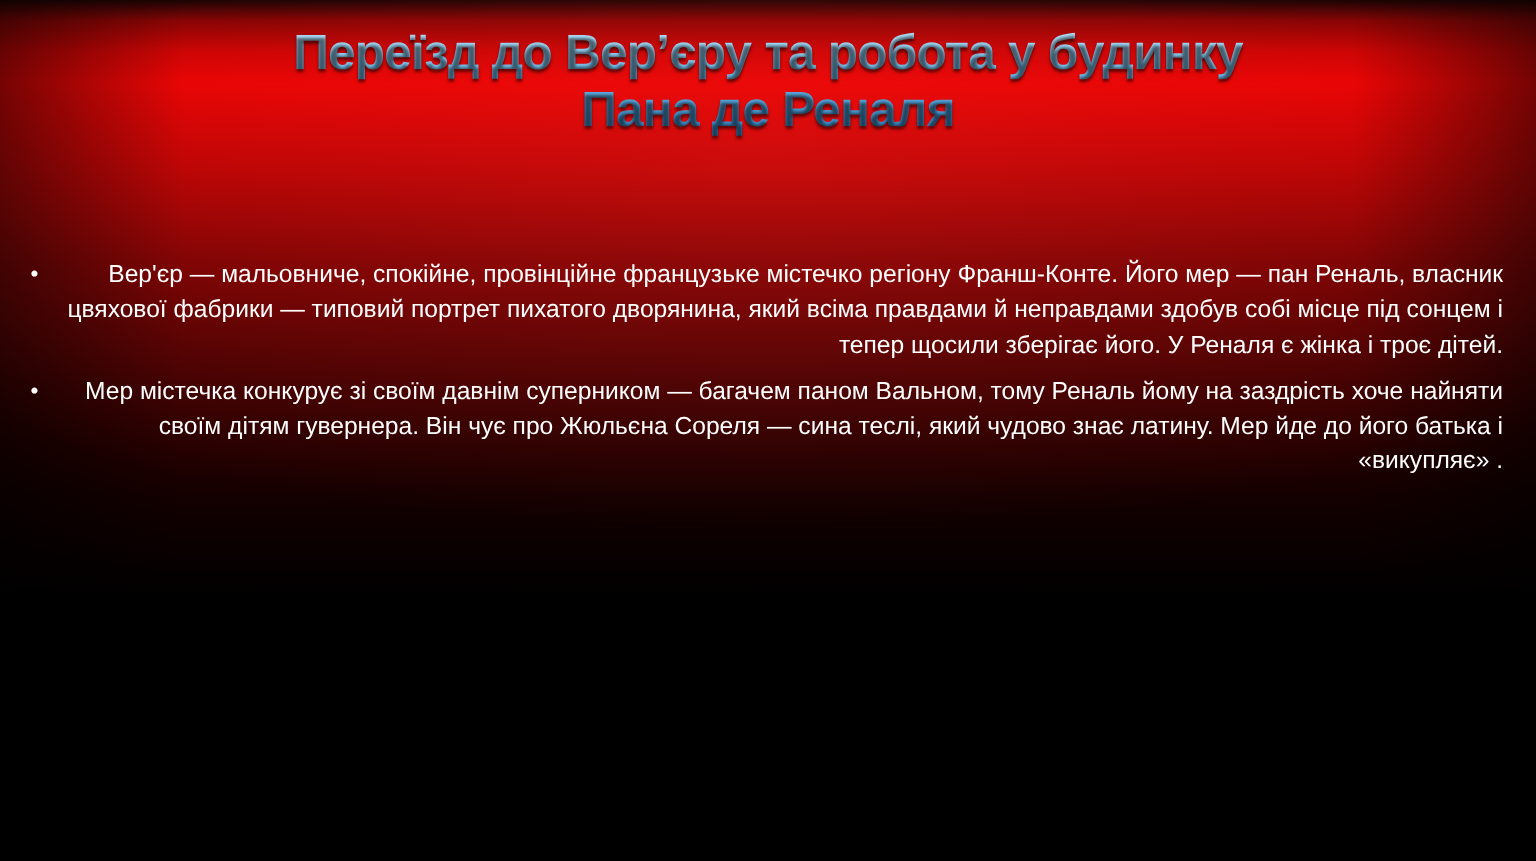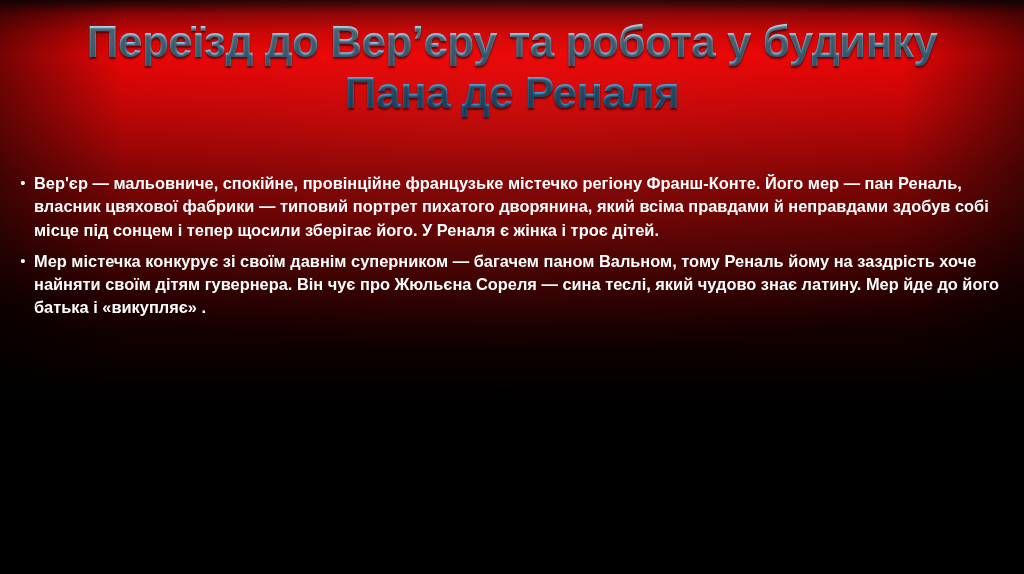--- a/index.html
+++ b/index.html
@@ -50,21 +50,21 @@
     left: 0;
     width: 1024px;
     text-align: center;
     z-index: 3;
   }
 
   #title-text {
     display: block;
     font-family: "Liberation Sans", sans-serif;
     font-weight: bold;
-    font-size: 44px;
+    font-size: 33px;
     line-height: 1.16;
     letter-spacing: -0.5px;
     color: #7ec8ef;
     background: linear-gradient(to bottom, #bfe6fb 0%, #69b9e8 45%, #2f80c0 100%);
     -webkit-background-clip: text;
     background-clip: text;
     -webkit-text-fill-color: transparent;
     text-shadow: 0 2px 2px rgba(0,0,0,0.55);
     padding: 0 14px;
     white-space: pre-line;
@@ -95,23 +95,22 @@
     width: 22px;
     text-align: center;
     font-size: 15px;
     line-height: 1.42;
     color: #ffffff;
     user-select: none;
   }
 
   .bullet-text {
     flex: 1 1 auto;
-    text-align: left;
+    text-align: right;
     padding-right: 4px;
-    font-weight: bold;
   }
 </style>
 </head>
 <body>
 
 <div id="slide">
 
   <div id="title-block">
     <span id="title-text">Переїзд до Вер’єру та робота у будинку
 Пана де Реналя</span>

